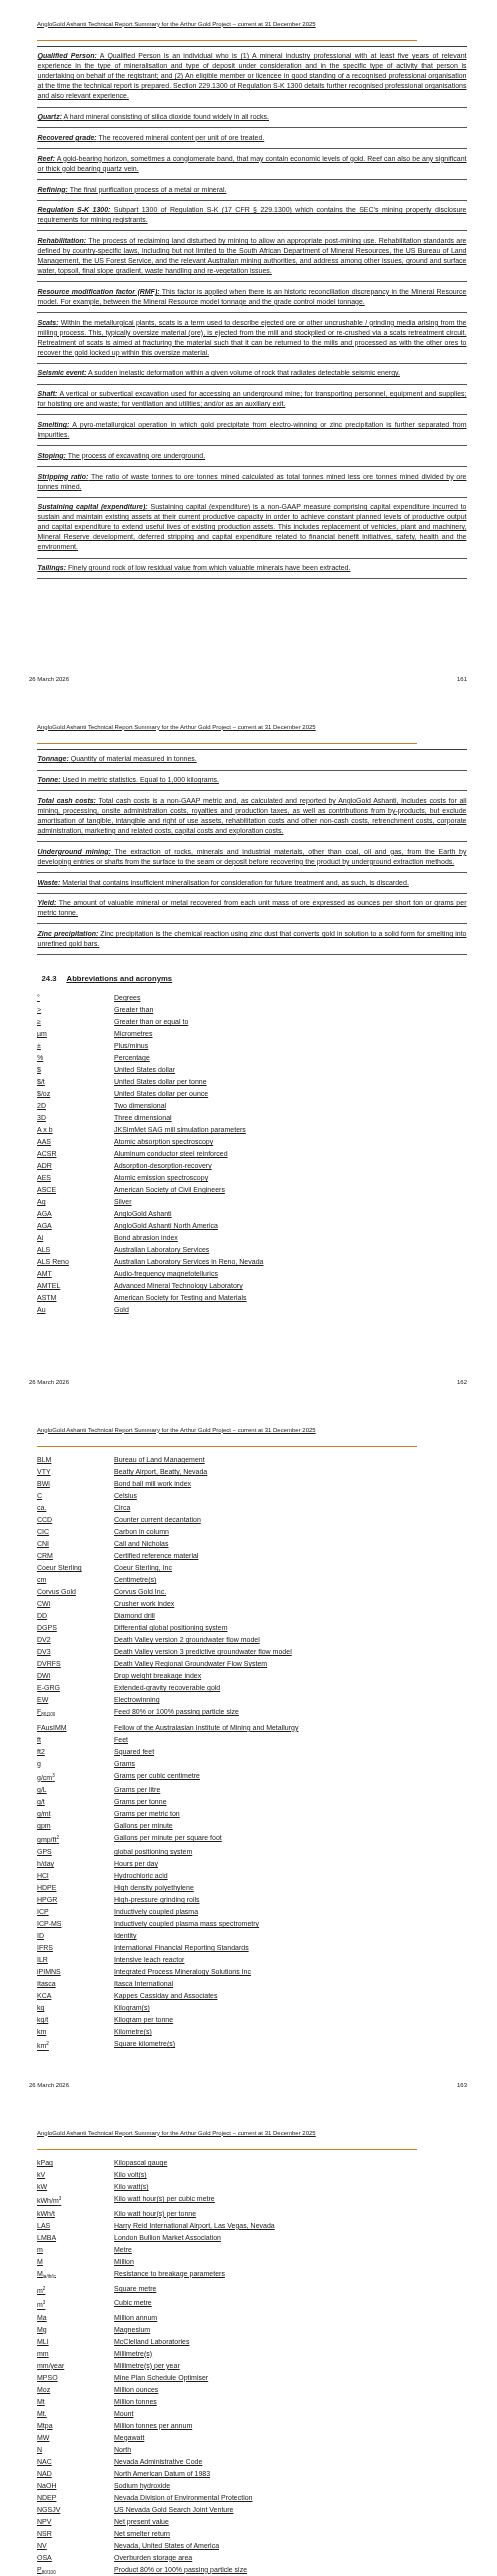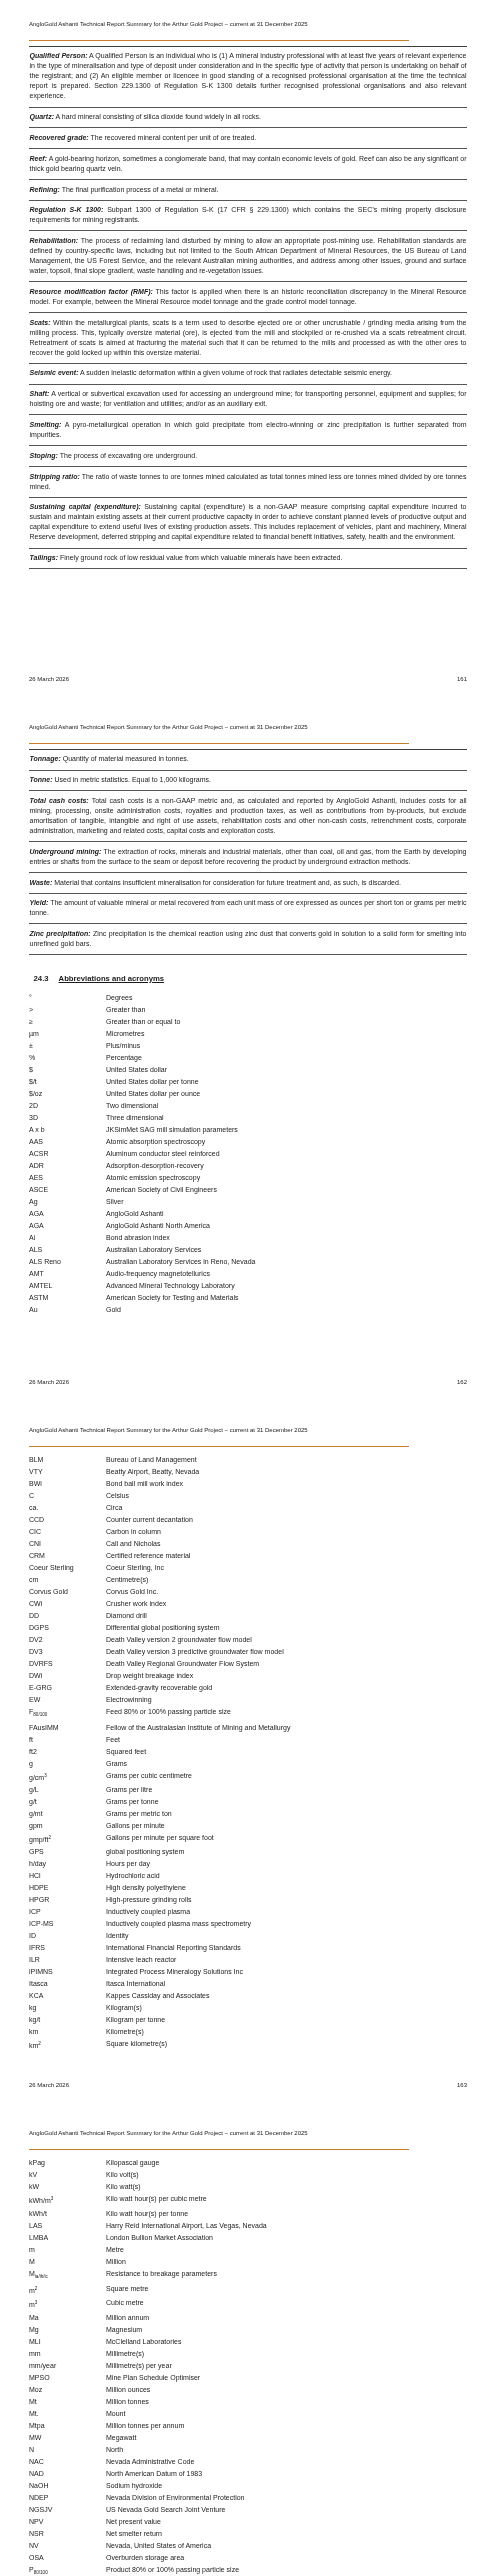--- a/index.html
+++ b/index.html
@@ -1,18 +1,18 @@
 <!DOCTYPE html>
 <html style="font-size:8.2px"><head>
 <meta charset="utf-8">
 <style>
   html,body{margin:0;padding:0;background:#ffffff;}
   body{width:498px;font-family:"Liberation Sans","DejaVu Sans",sans-serif;color:#1b1b1b;}
   .page{width:498px;height:703px;position:relative;overflow:hidden;background:#fff;}
-  .inner{margin-left:29px;margin-right:31px;}
+  .inner{margin-left:37px;margin-right:31px;text-decoration:underline;}
   .pheader{padding-top:20.6px;font-size:6px;line-height:7.2px;}
   .rule-accent{height:1px;width:380px;margin-top:12.4px;background:#c87d2a;}
   .rule-dark{height:1px;background:#3d3d3d;margin-top:4.6px;}
   .dtable{}
   .drow{border-bottom:0.5px solid #555;padding:4.6px 0.5px 5.2px 0.5px;}
   .dtext{margin:0;font-size:7px;line-height:10px;text-align:justify;}
   .term{font-weight:bold;font-style:italic;}
   .sheading{margin-top:18.5px;margin-left:4.6px;font-size:7.7px;font-weight:bold;}
   .snum{display:inline-block;width:25px;}
   .stitle{text-decoration:underline;}

